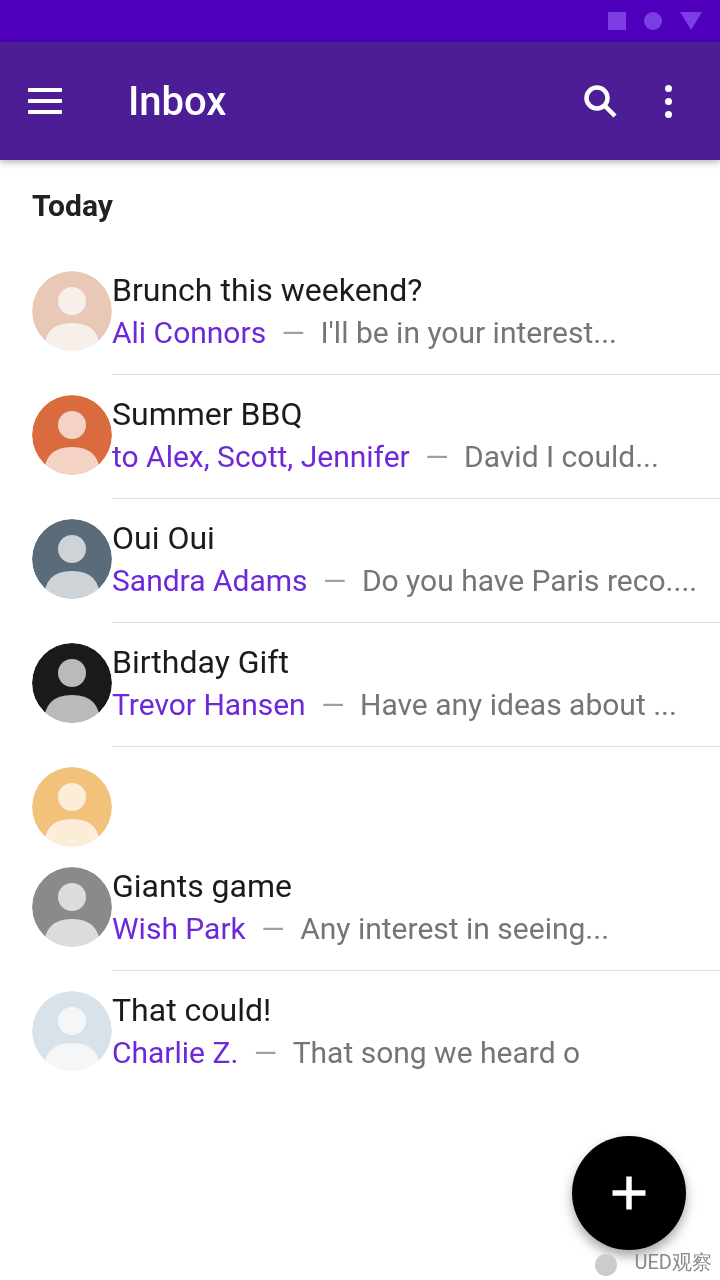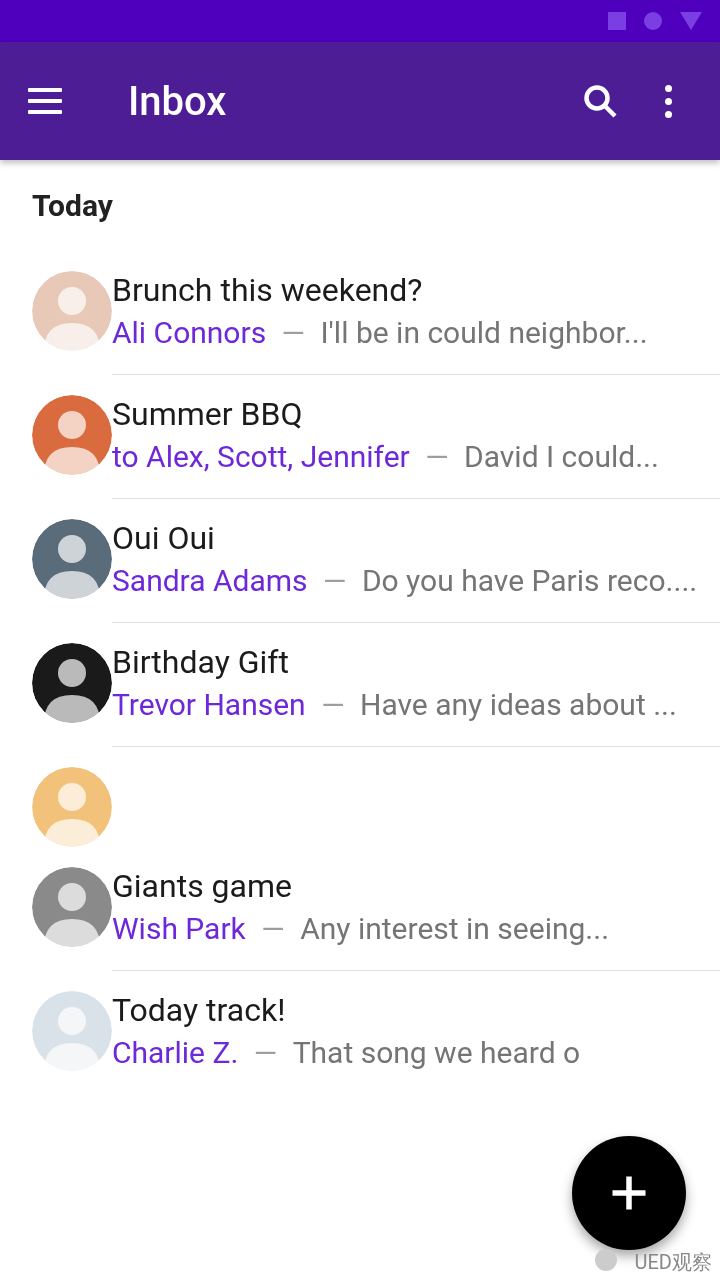--- a/index.html
+++ b/index.html
@@ -46,21 +46,21 @@
   .dash { color: #9e9e9e; margin: 0 8px; }
   .snippet { color: #757575; }
   .fab {
     position: absolute; right: 34px; bottom: 30px; width: 114px; height: 114px;
     background: #000; border-radius: 50%; display: flex; align-items: center;
     justify-content: center; box-shadow: 0 6px 12px rgba(0,0,0,0.35); cursor: pointer;
   }
   .fab svg { width: 44px; height: 44px; stroke: #fff; stroke-width: 3; }
   .watermark {
     position: absolute; right: 8px; bottom: 4px; font-size: 20px; color: #888;
-    display: flex; align-items: flex-start; gap: 18px;
+    display: flex; align-items: flex-end; gap: 18px;
   }
   .watermark .dot { width: 22px; height: 22px; border-radius: 50%; background: #ccc; display:inline-block;}
 </style>
 </head>
 <body>
 
 <div class="status-bar">
   <div class="sq"></div>
   <div class="ci"></div>
   <div class="tr"></div>
@@ -93,21 +93,21 @@
     <div class="avatar">
         <svg viewBox="0 0 40 40">
           <circle cx="20" cy="20" r="20" fill="#e8c9b8"></circle>
           <circle cx="20" cy="15" r="7" fill="rgba(255,255,255,0.7)"></circle>
           <path d="M6 40 Q6 26 20 26 Q34 26 34 40 Z" fill="rgba(255,255,255,0.7)"></path>
         </svg>
       </div>
     <div class="conv-body">
       <div class="subject">Brunch this weekend?</div>
       <div class="meta">
-        <span class="sender">Ali Connors</span><span class="dash"> — </span><span class="snippet">I'll be in could neighbor...</span>
+        <span class="sender">Ali Connors</span><span class="dash"> — </span><span class="snippet">I'll be in your interest...</span>
       </div>
     </div>
     </div>
     <div class="conv">
     <div class="avatar">
         <svg viewBox="0 0 40 40">
           <circle cx="20" cy="20" r="20" fill="#d96b3f"></circle>
           <circle cx="20" cy="15" r="7" fill="rgba(255,255,255,0.7)"></circle>
           <path d="M6 40 Q6 26 20 26 Q34 26 34 40 Z" fill="rgba(255,255,255,0.7)"></path>
         </svg>
@@ -175,21 +175,21 @@
     </div>
     <div class="conv">
     <div class="avatar">
         <svg viewBox="0 0 40 40">
           <circle cx="20" cy="20" r="20" fill="#d9e2e8"></circle>
           <circle cx="20" cy="15" r="7" fill="rgba(255,255,255,0.7)"></circle>
           <path d="M6 40 Q6 26 20 26 Q34 26 34 40 Z" fill="rgba(255,255,255,0.7)"></path>
         </svg>
       </div>
     <div class="conv-body">
-      <div class="subject">Today track!</div>
+      <div class="subject">That could!</div>
       <div class="meta">
         <span class="sender">Charlie Z.</span><span class="dash"> — </span><span class="snippet">That song we heard o</span>
       </div>
     </div>
     </div>
   </div>
 
 <div class="fab">
   <svg viewBox="0 0 24 24">
     <line x1="12" y1="3" x2="12" y2="21"></line>

